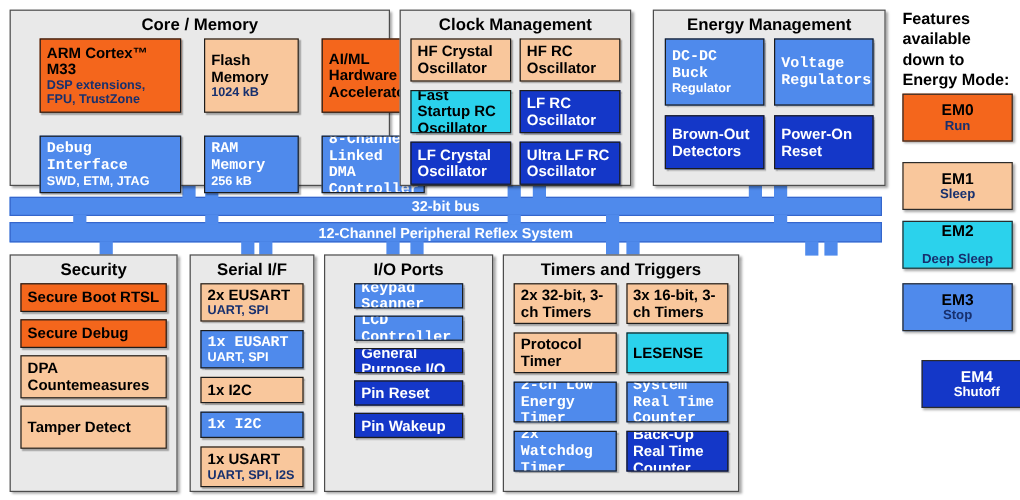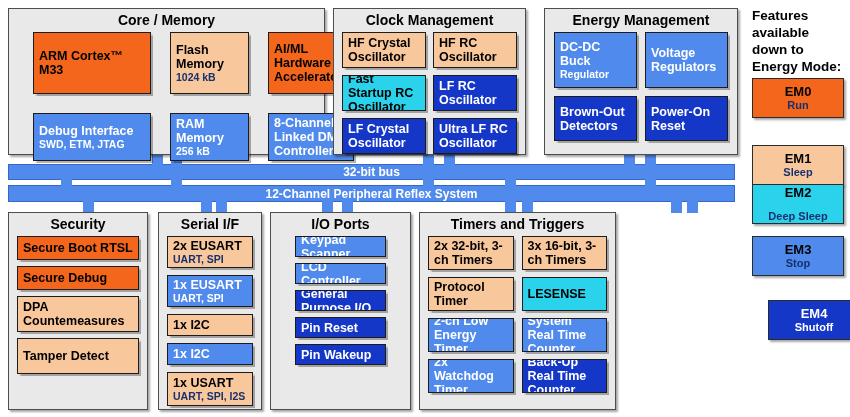--- a/index.html
+++ b/index.html
@@ -57,21 +57,21 @@
   
   .bx{border:1px solid #1c1c1c;box-shadow:1.5px 1.5px 1px rgba(0,0,0,.3);
     padding:1px 5px;display:flex;flex-direction:column;justify-content:center;
     box-sizing:border-box;overflow:hidden;}
   .bx .lb{font-weight:bold;font-size:12.5px;line-height:1.12;}
   .bx .sb{font-weight:bold;font-size:10.5px;line-height:1.15;}
 
   .v-orange{background:#F4661C;}   .v-orange .lb{color:#000;}   .v-orange .sb{color:#17306e;}
   .v-peach {background:#F9C79C;}   .v-peach  .lb{color:#000;}   .v-peach  .sb{color:#17306e;}
   .v-cyan  {background:#2BD2EC;}   .v-cyan   .lb{color:#000;}
-  .v-blue  {background:#4F8AEC;}   .v-blue   .lb{color:#fff;}   .v-blue   .sb{color:#fff;}
+  .v-blue  {background:#4F8AEC;}   .v-blue   .lb{color:#fff;font-family:Liberation Mono, monospace;}   .v-blue   .sb{color:#fff;}
   .v-darkblue{background:#1437C8;} .v-darkblue .lb{color:#fff;}
 
   
   #legend-title{position:absolute;left:752px;top:8px;width:94px;
     font-weight:bold;font-size:13.5px;line-height:1.25;color:#000;z-index:4;}
   .em{position:absolute;left:752px;width:92px;height:40px;z-index:4;
     display:flex;flex-direction:column;align-items:center;justify-content:center;
     border:1px solid #2b2b2b;box-shadow:1.5px 1.5px 2px rgba(0,0,0,.35);box-sizing:border-box;}
   .em .em-name{font-weight:bold;font-size:13px;line-height:1.1;color:#fff;}
   .em .em-sub{font-weight:bold;font-size:11px;line-height:1.15;color:#fff;}
@@ -110,20 +110,21 @@
   <div class="stub" style="left:342px;top:201px;height:12px"></div>
   <div class="stub" style="left:522px;top:201px;height:12px"></div>
   <div class="stub" style="left:671px;top:201px;height:12px"></div>
   <div class="stub" style="left:687px;top:201px;height:12px"></div>
 
   <div class="sec" id="sec-core">
     <div class="sec-title">Core / Memory</div>
     <div class="sec-body">
         <div class="bx v-orange">
           <div class="lb">ARM Cortex™ M33</div>
+          <div class="sb">DSP extensions, FPU, TrustZone</div>
         </div>
         <div class="bx v-peach">
           <div class="lb">Flash Memory</div>
           <div class="sb">1024 kB</div>
         </div>
         <div class="bx v-orange">
           <div class="lb">AI/ML Hardware Accelerator</div>
         </div>
         <div class="bx v-blue">
           <div class="lb">Debug Interface</div>
@@ -269,21 +270,21 @@
       </div>
   </div>
 
   <div id="legend-title">Features available down to Energy Mode:</div>
   <div id="legend"></div>
 
 <div class="em v-orange em-dark" style="top: 78px;">
       <div class="em-name">EM0</div>
       <div class="em-sub">Run</div>
     </div>
-    <div class="em v-peach em-dark" style="top: 145px;">
+    <div class="em v-peach em-dark" style="top: 135px;">
       <div class="em-name">EM1</div>
       <div class="em-sub">Sleep</div>
     </div>
     <div class="em v-cyan em-dark" style="top: 184px; gap: 10px;">
       <div class="em-name">EM2</div>
       <div class="em-sub">Deep Sleep</div>
     </div>
     <div class="em v-blue em-dark" style="top: 236px;">
       <div class="em-name">EM3</div>
       <div class="em-sub">Stop</div>

